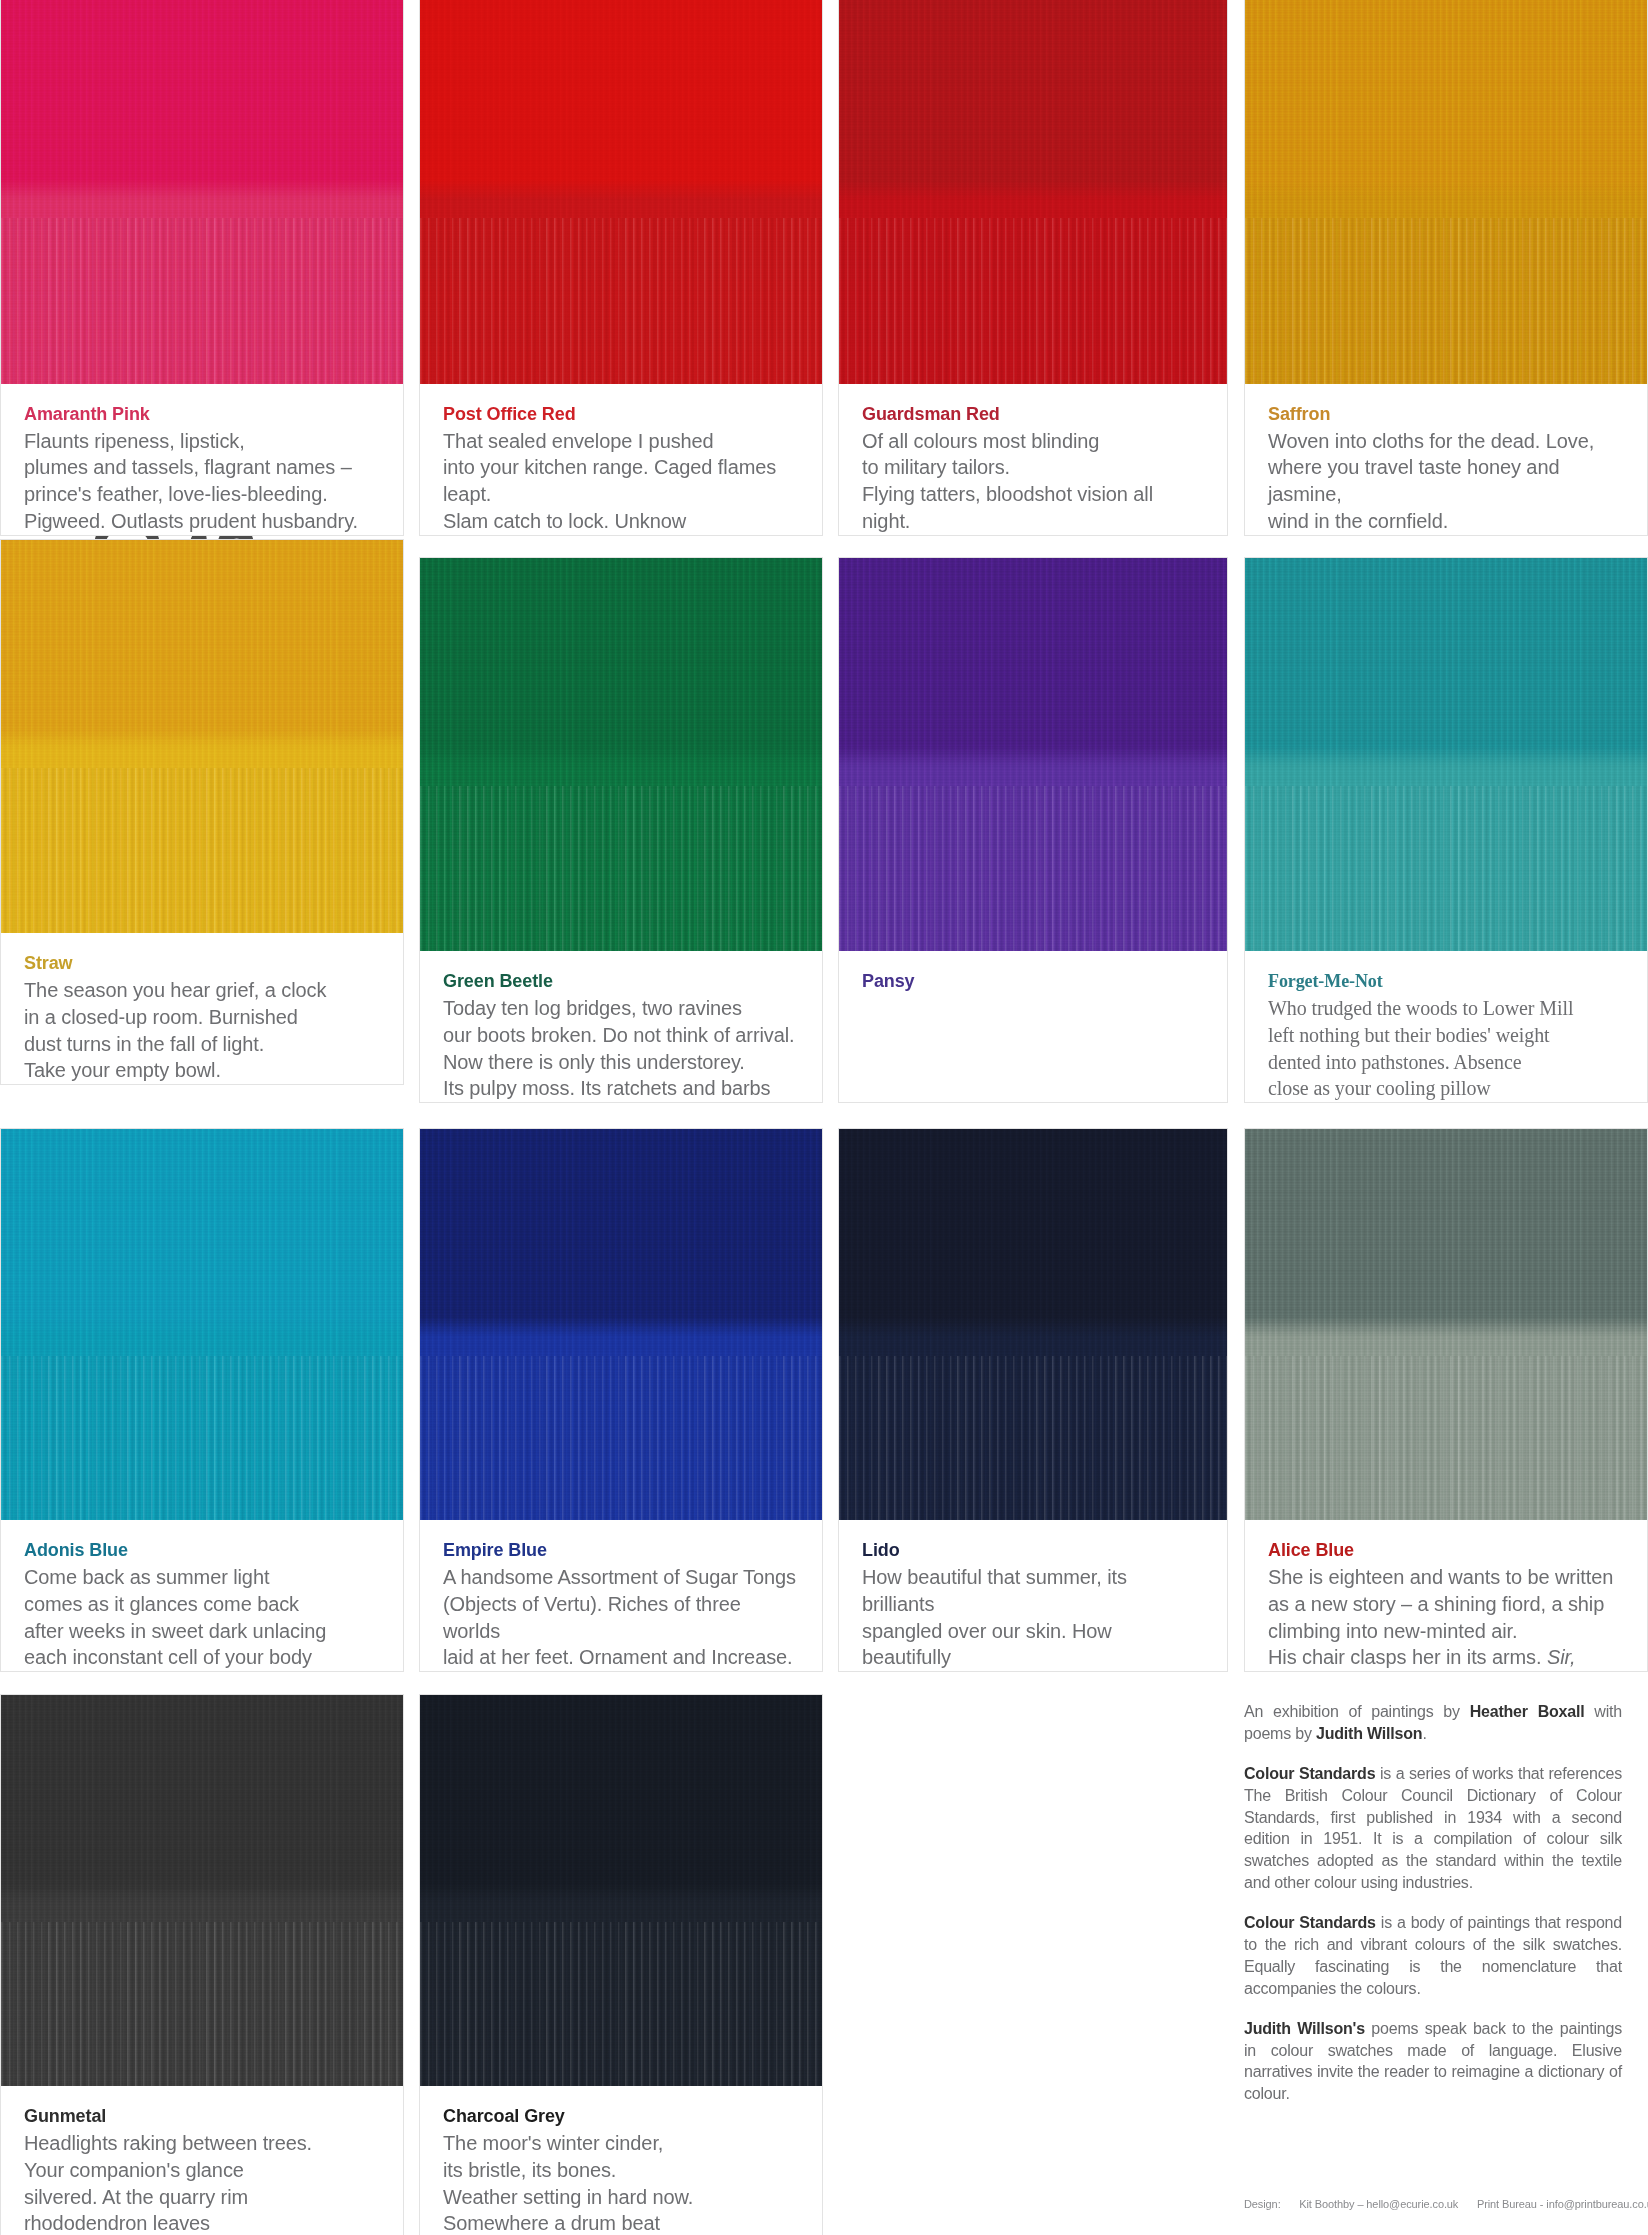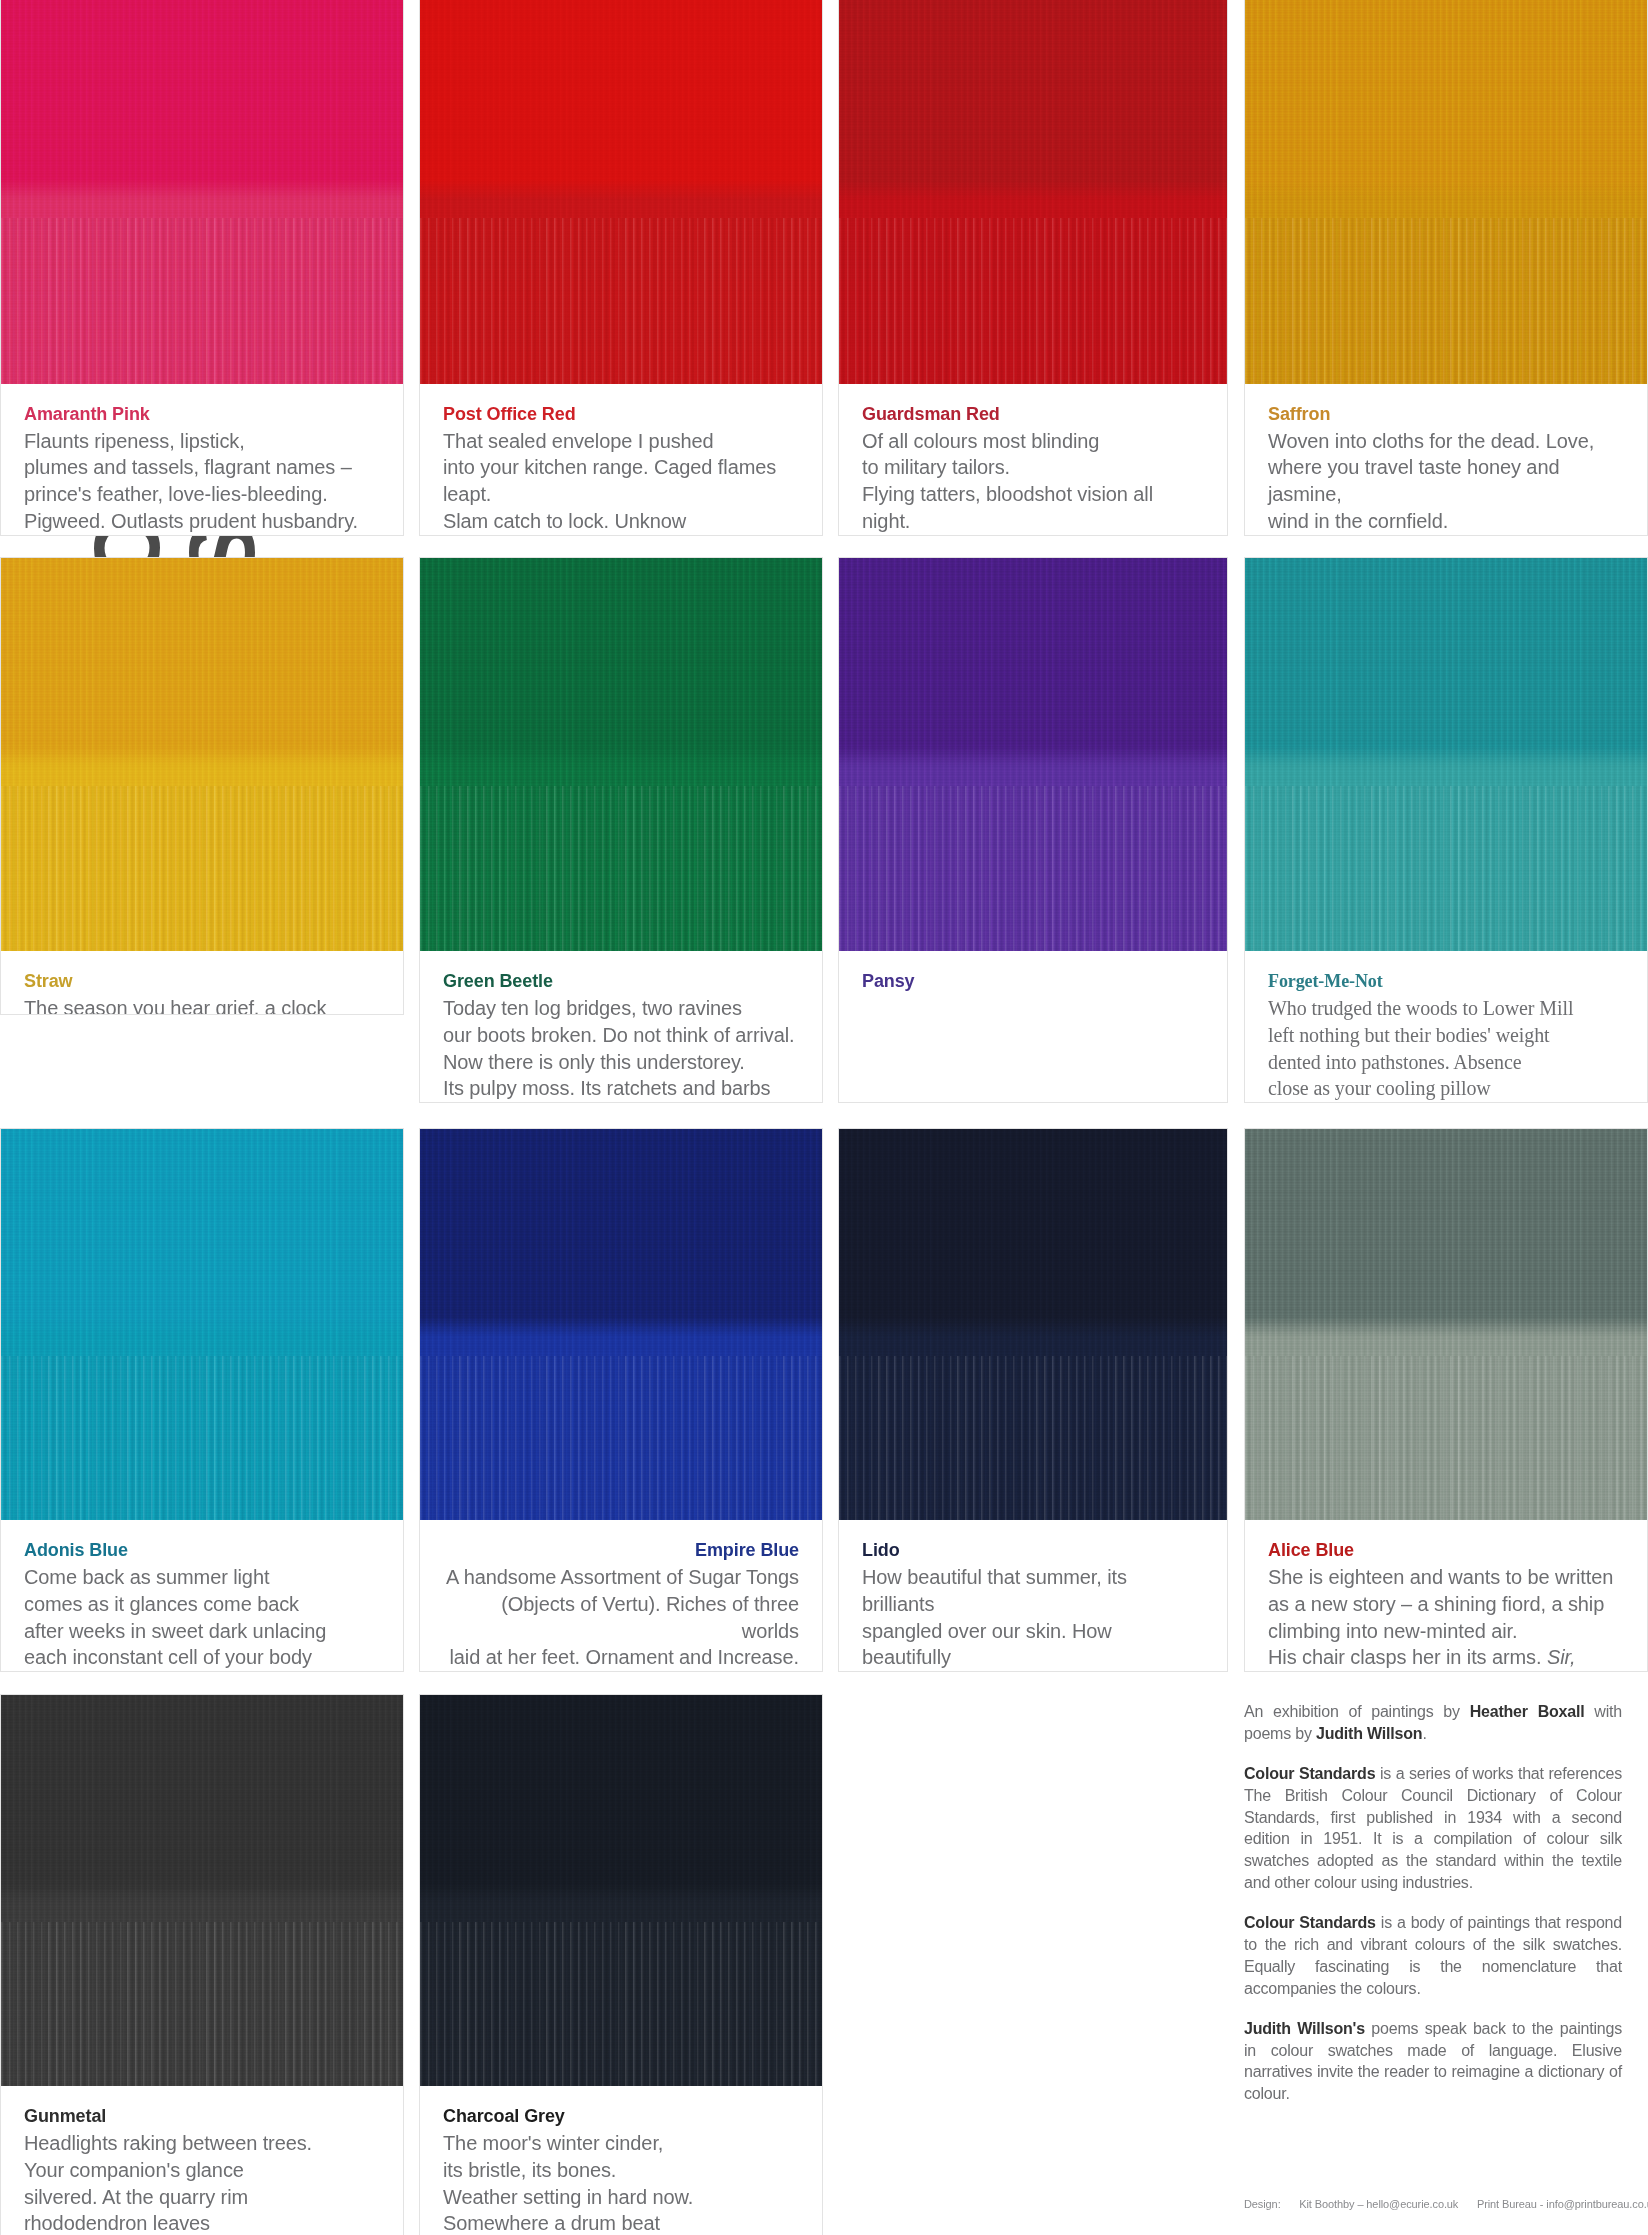--- a/index.html
+++ b/index.html
@@ -181,21 +181,21 @@
         </div>
         <div class="caption">
           <div class="cname" style="color: rgb(198, 138, 43);">Saffron</div>
           <div class="cpoem">Woven into cloths for the dead. Love,
 where you travel taste honey and jasmine,
 wind in the cornfield.
 Take these bitters on your tongue –
 150 flowers to a gram, picked before noon.</div>
         </div>
       </div>
-      <div class="cell" style="left: 0px; top: 557px; width: 404px; height: 458px;">
+      <div class="cell" style="left: 0px; top: 539px; width: 404px; height: 546px;">
         <div class="swatch" style="height: 393px; background: linear-gradient(rgb(220, 161, 23) 0%, rgb(220, 161, 23) 48%, rgb(226, 180, 27) 53%, rgb(226, 180, 27) 100%);">
           <div class="tex"></div>
           <div class="tex2"></div>
         </div>
         <div class="caption">
           <div class="cname" style="color: rgb(198, 160, 43);">Straw</div>
           <div class="cpoem">The season you hear grief, a clock
 in a closed-up room. Burnished
 dust turns in the fall of light.
 Take your empty bowl.
@@ -246,21 +246,21 @@
         </div>
         <div class="caption">
           <div class="cname" style="color: rgb(22, 116, 143);">Adonis Blue</div>
           <div class="cpoem">Come back as summer light
 comes as it glances come back
 after weeks in sweet dark unlacing
 each inconstant cell of your body
 reach into the drift of air</div>
         </div>
       </div>
-      <div class="cell" style="left: 419px; top: 1128px; width: 404px; height: 544px; text-align: right;">
+      <div class="cell" style="left: 419px; top: 1128px; width: 404px; height: 544px;">
         <div class="swatch" style="height: 391px; background: linear-gradient(rgb(21, 33, 110) 0%, rgb(21, 33, 110) 48%, rgb(27, 52, 160) 53%, rgb(27, 52, 160) 100%);">
           <div class="tex"></div>
           <div class="tex2"></div>
         </div>
         <div class="caption">
           <div class="cname" style="color: rgb(32, 52, 138);">Empire Blue</div>
           <div class="cpoem">A handsome Assortment of Sugar Tongs
 (Objects of Vertu). Riches of three worlds
 laid at her feet. Ornament and Increase.
 Wrapped in blue paper

